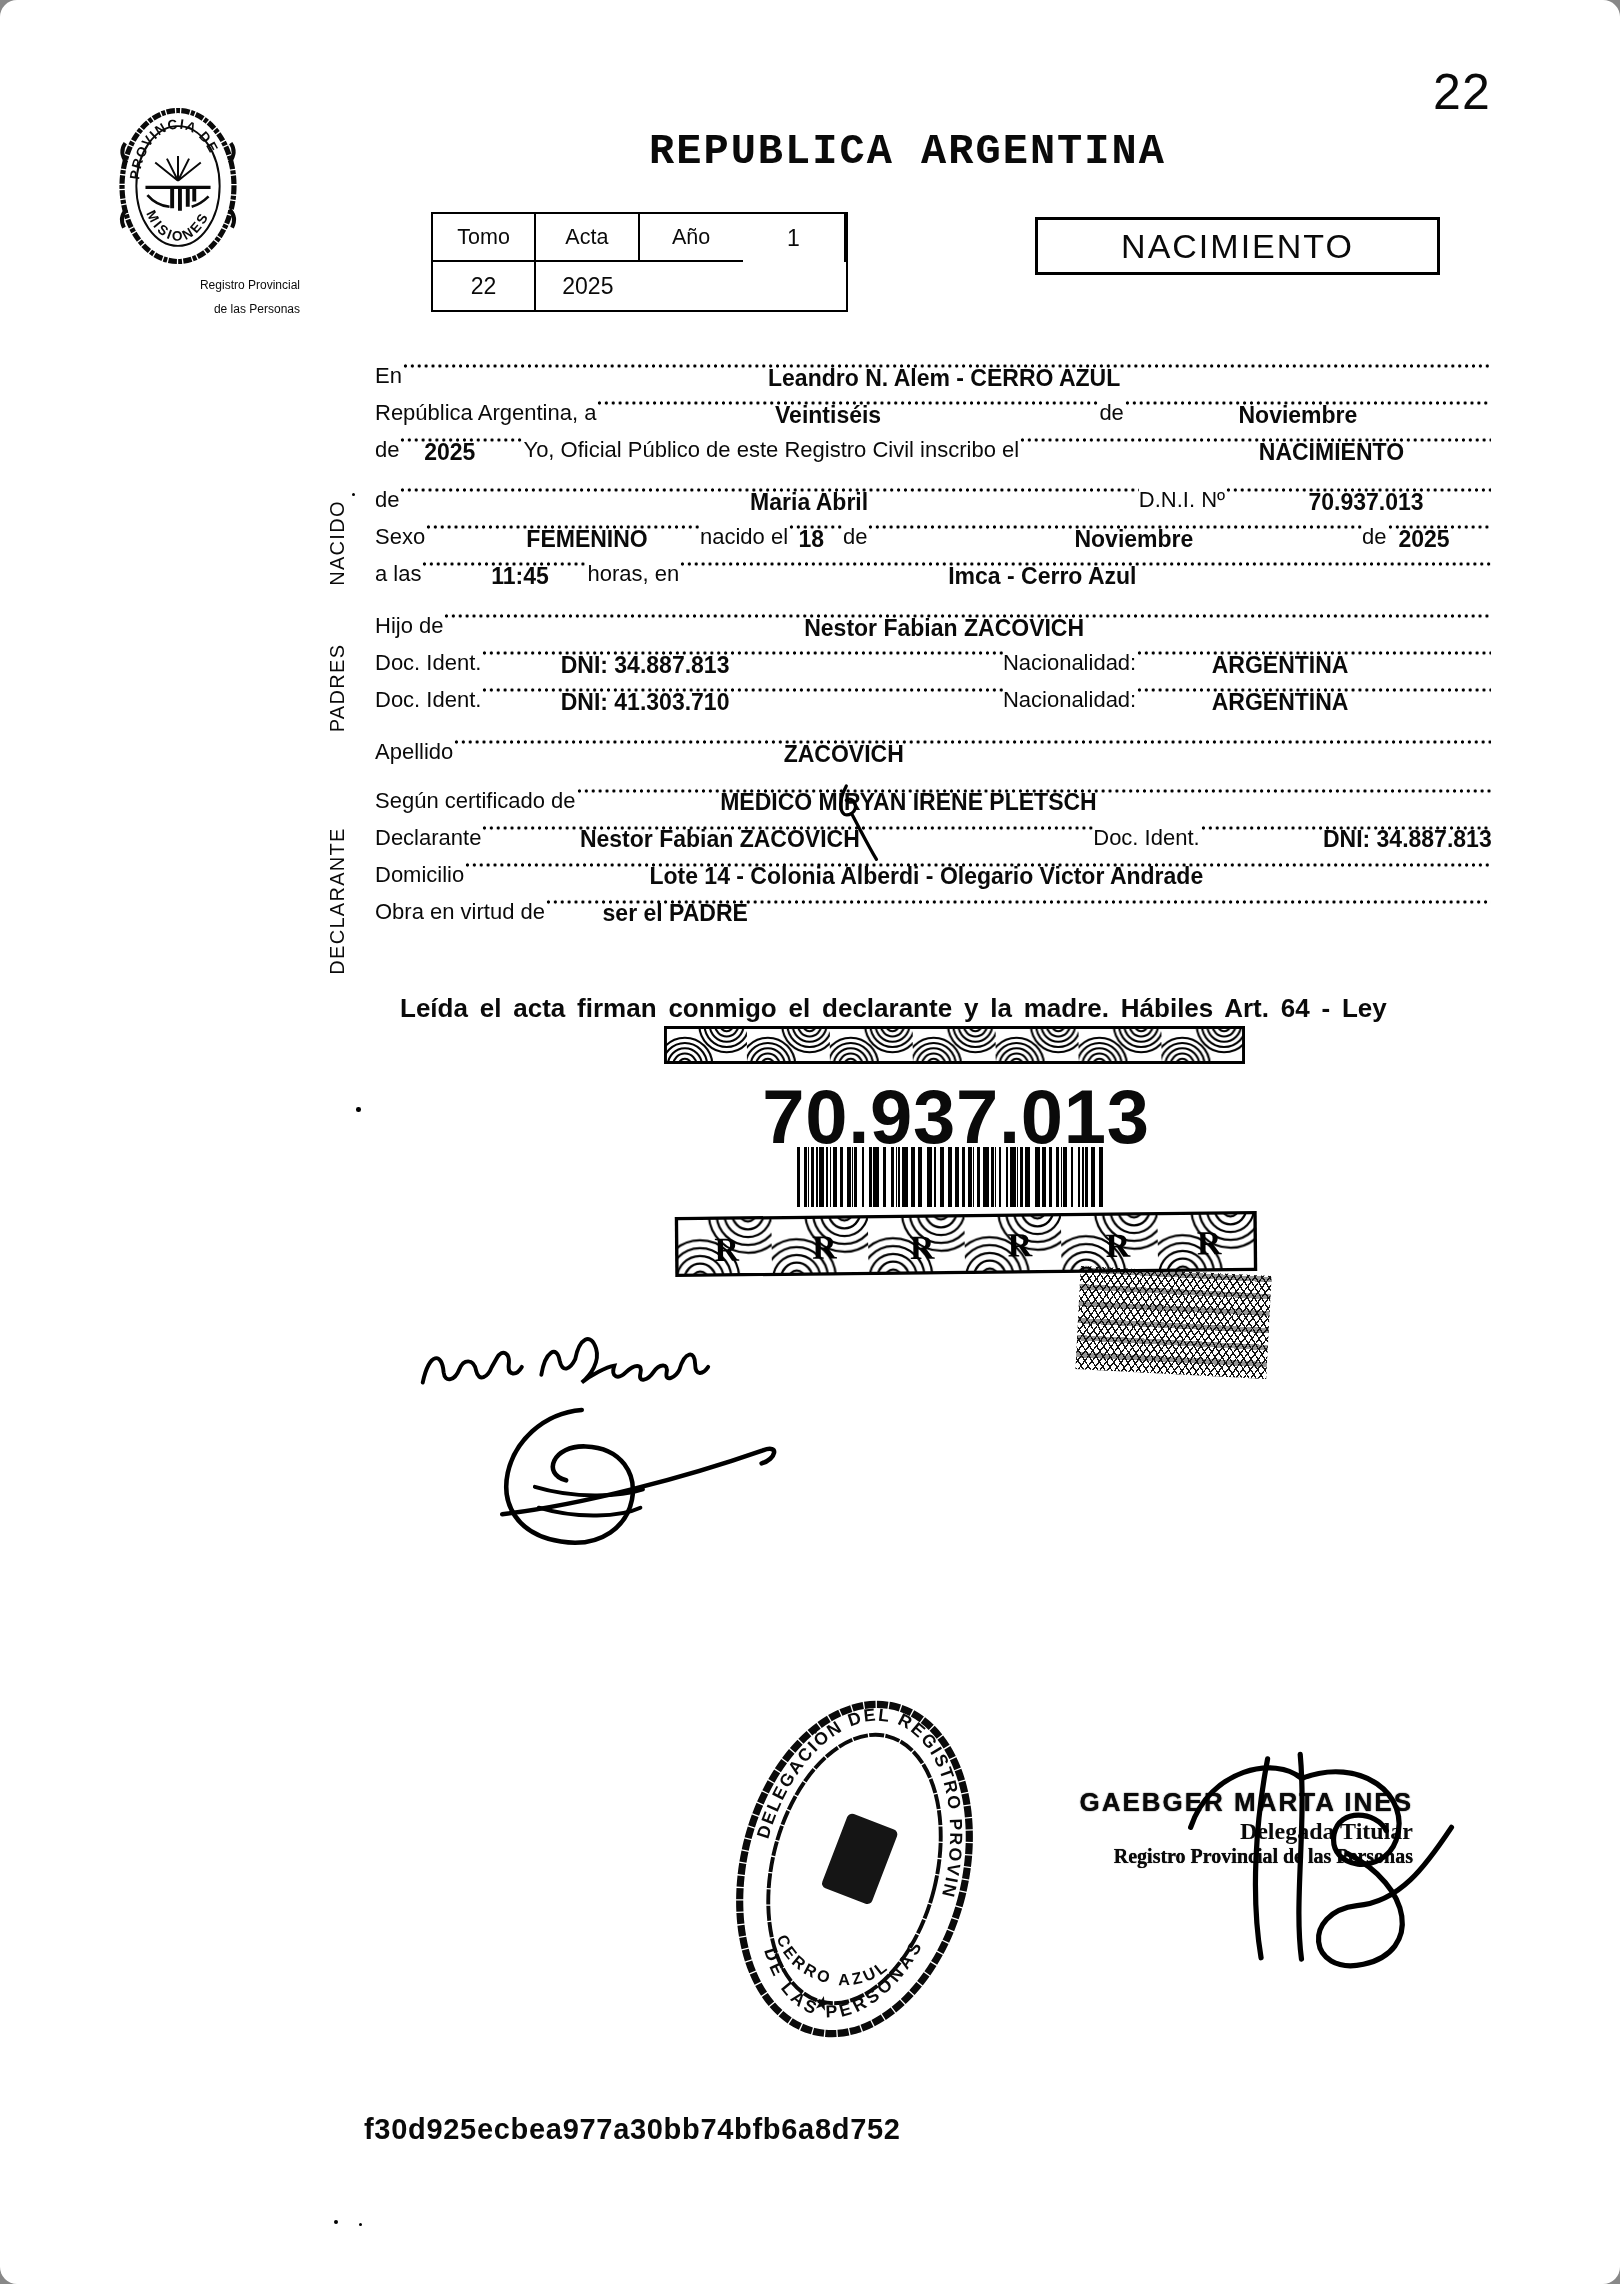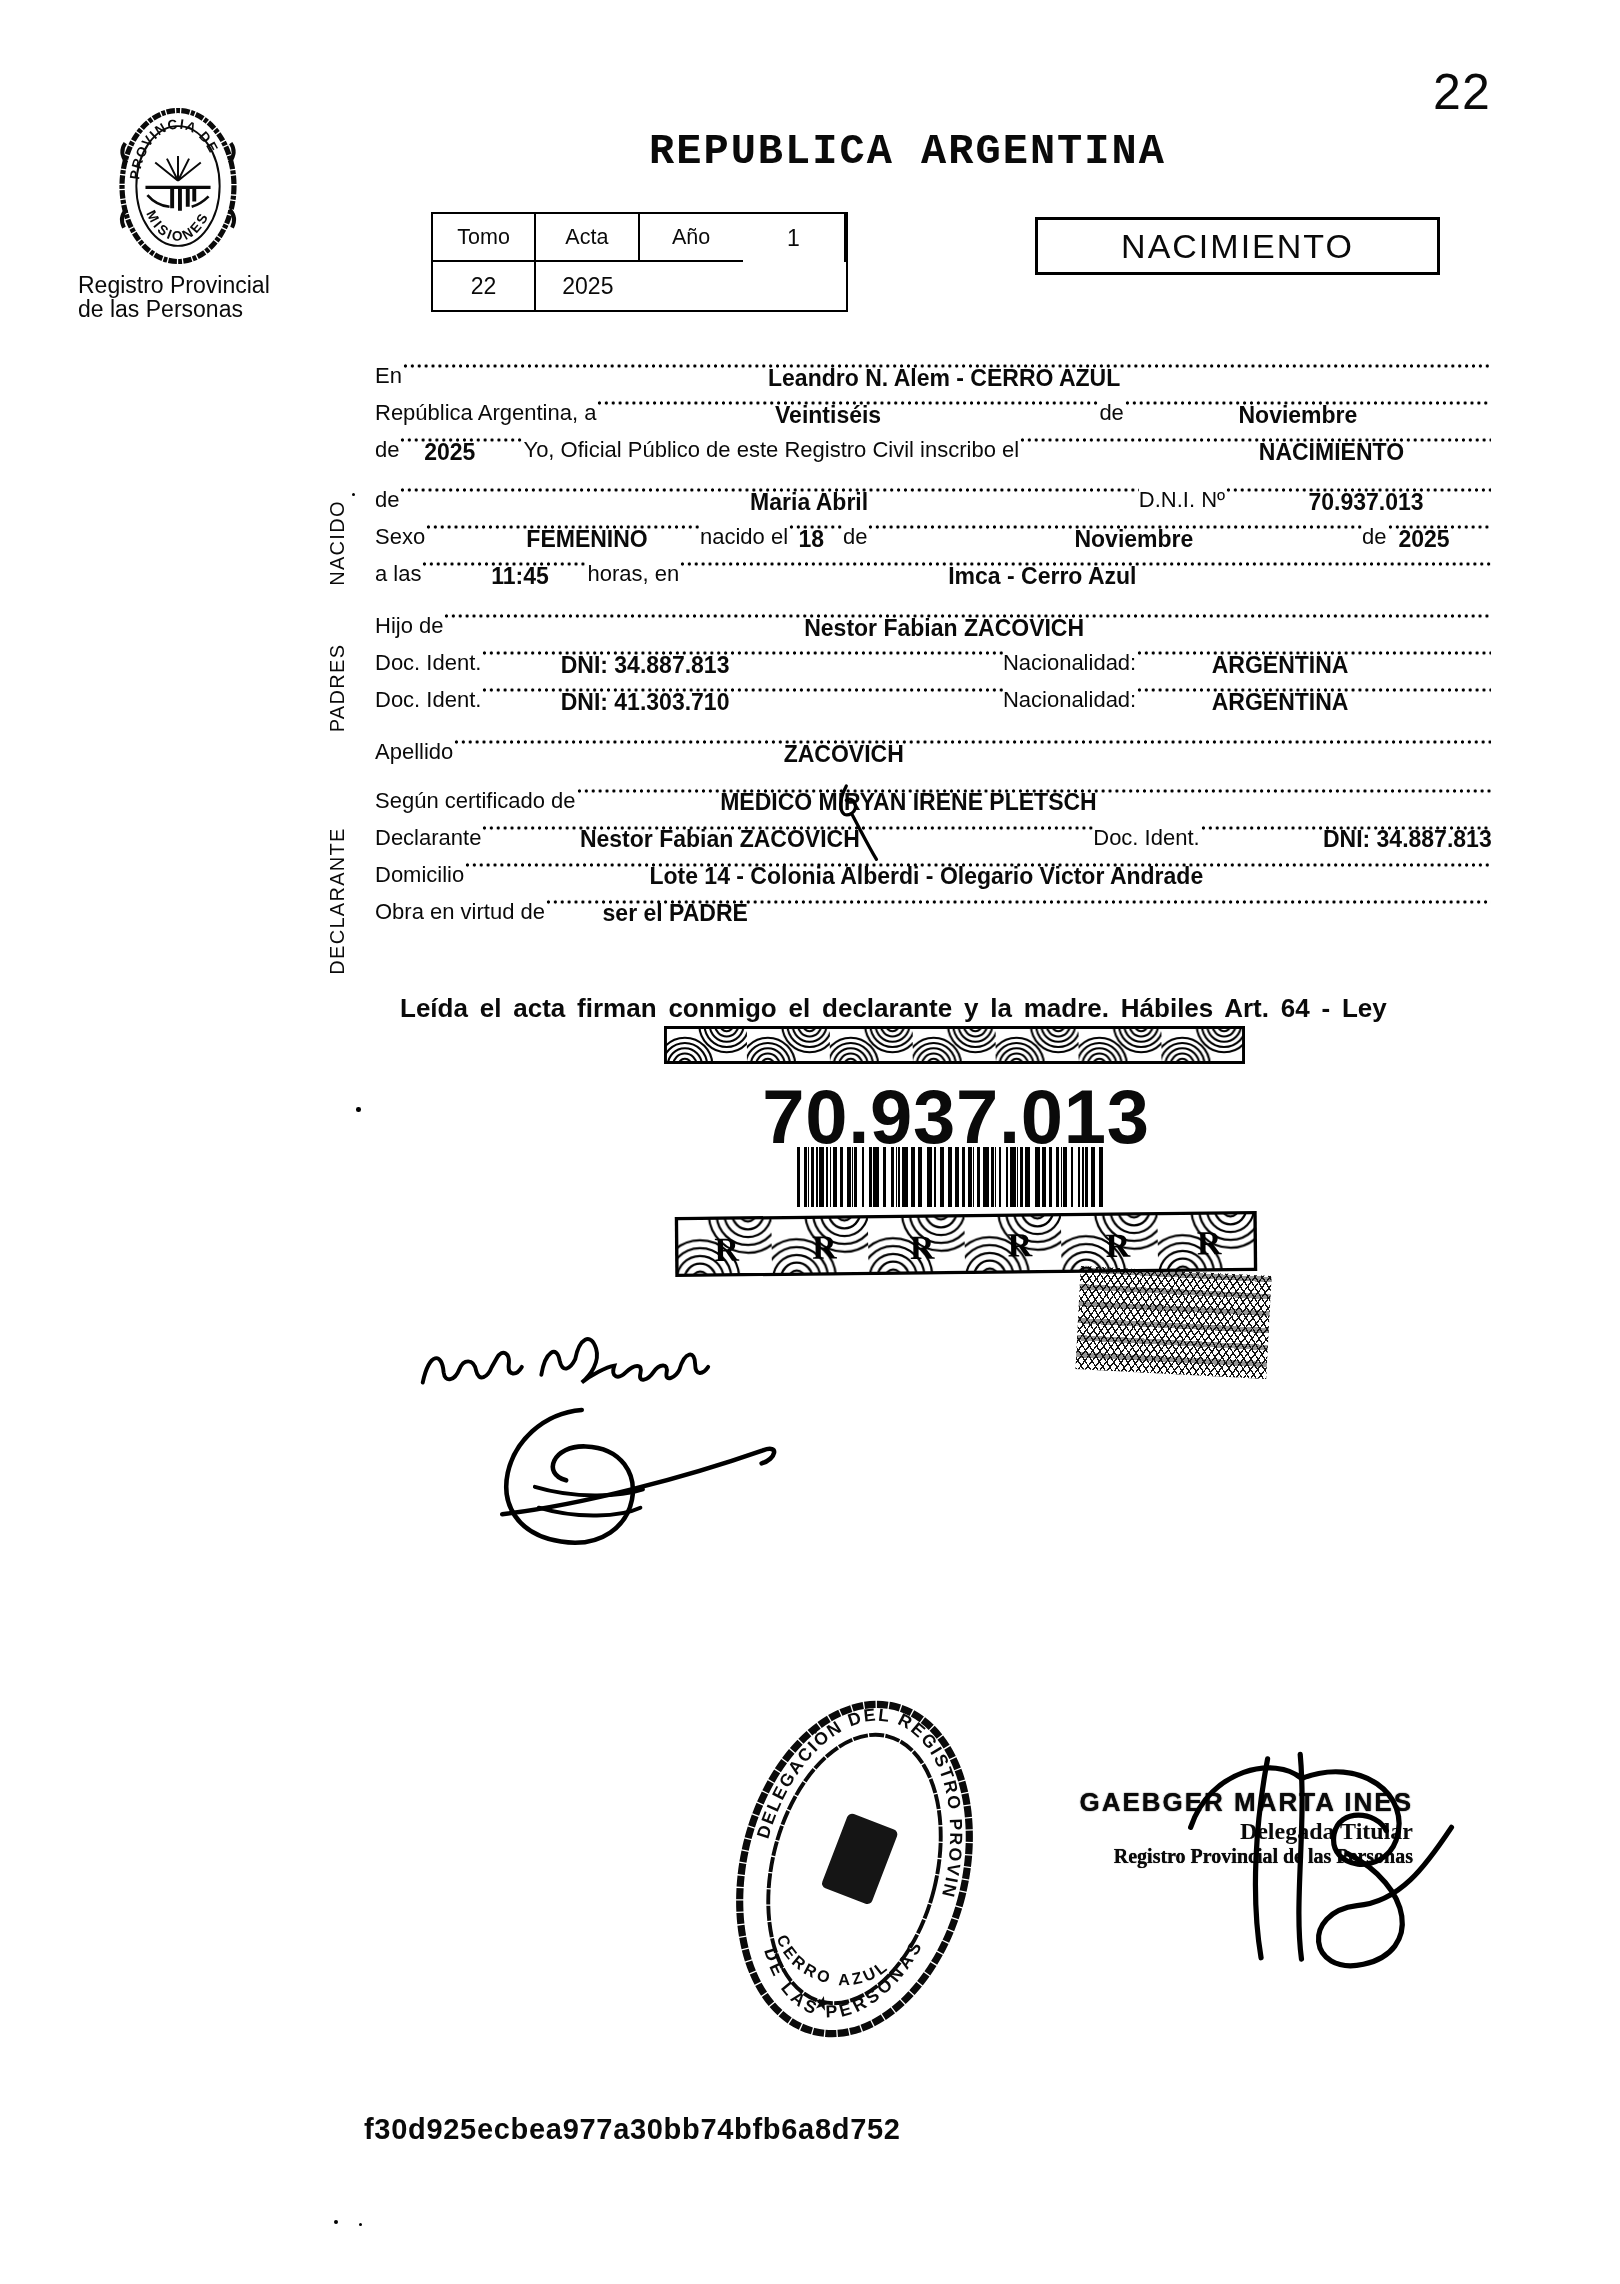--- a/index.html
+++ b/index.html
@@ -1,26 +1,26 @@
 <!DOCTYPE html>
 <html style="font-size:10.4px"><head>
 <meta charset="utf-8">
 <style>
   html,body{margin:0;padding:0;background:#888;}
   .page{
     position:relative;width:1620px;height:2284px;background:#fff;
-    font-family:"Liberation Sans",sans-serif;color:#0a0a0a;overflow:hidden;margin:0 auto;
+    font-family:"Liberation Sans",sans-serif;color:#0a0a0a;overflow:hidden;margin:0 auto;border-radius:17px;
   }
   .abs{position:absolute;}
   
   .page-number{left:1433px;top:63px;font-size:50px;letter-spacing:1.3px;}
   .doc-title{left:640px;top:128px;width:535px;text-align:center;
     font-family:"Liberation Mono",monospace;font-weight:bold;font-size:42px;letter-spacing:2px;white-space:nowrap;}
   .seal{left:116px;top:104px;}
-  .seal-caption{left:78px;top:273px;width:222px;text-align:left;font-size:23px;line-height:24px;}
+  .seal-caption{left:78px;top:273px;width:222px;text-align:right;font-size:12px;line-height:24px;}
   .rec-table{left:431px;top:212px;width:413px;height:96px;border:2.6px solid #000;display:grid;
     grid-template-columns:1fr 1fr 1fr 1fr;grid-template-rows:1fr 1fr;}
   .rec-cell{border-right:2px solid #000;border-bottom:2px solid #000;display:flex;align-items:center;justify-content:center;font-size:21.5px;}
   .rec-cell.c3{border-right:none;}
   .rec-cell.r2{border-bottom:none;font-size:23px;}
   .type-box{left:1035px;top:217px;width:399px;height:52px;border:3.9px solid #000;display:flex;align-items:center;justify-content:center;
     font-size:34px;letter-spacing:2px;}
   
   .vlabel{font-size:20px;letter-spacing:1.3px;white-space:nowrap;transform:translate(-50%,-50%) rotate(-90deg);}
   

